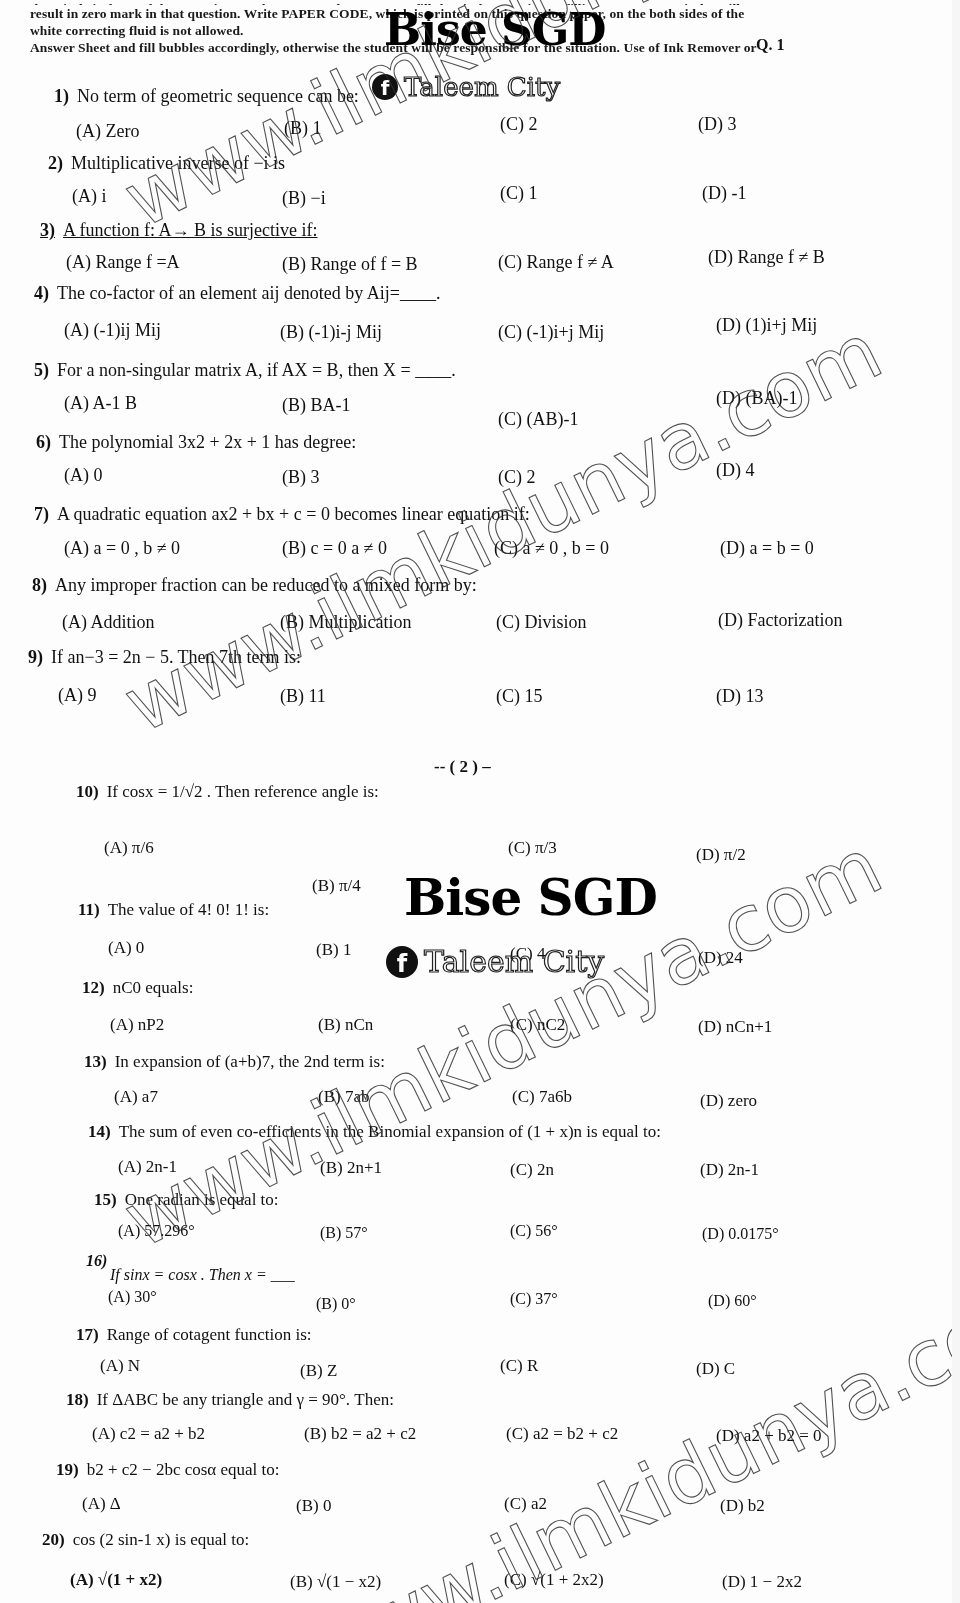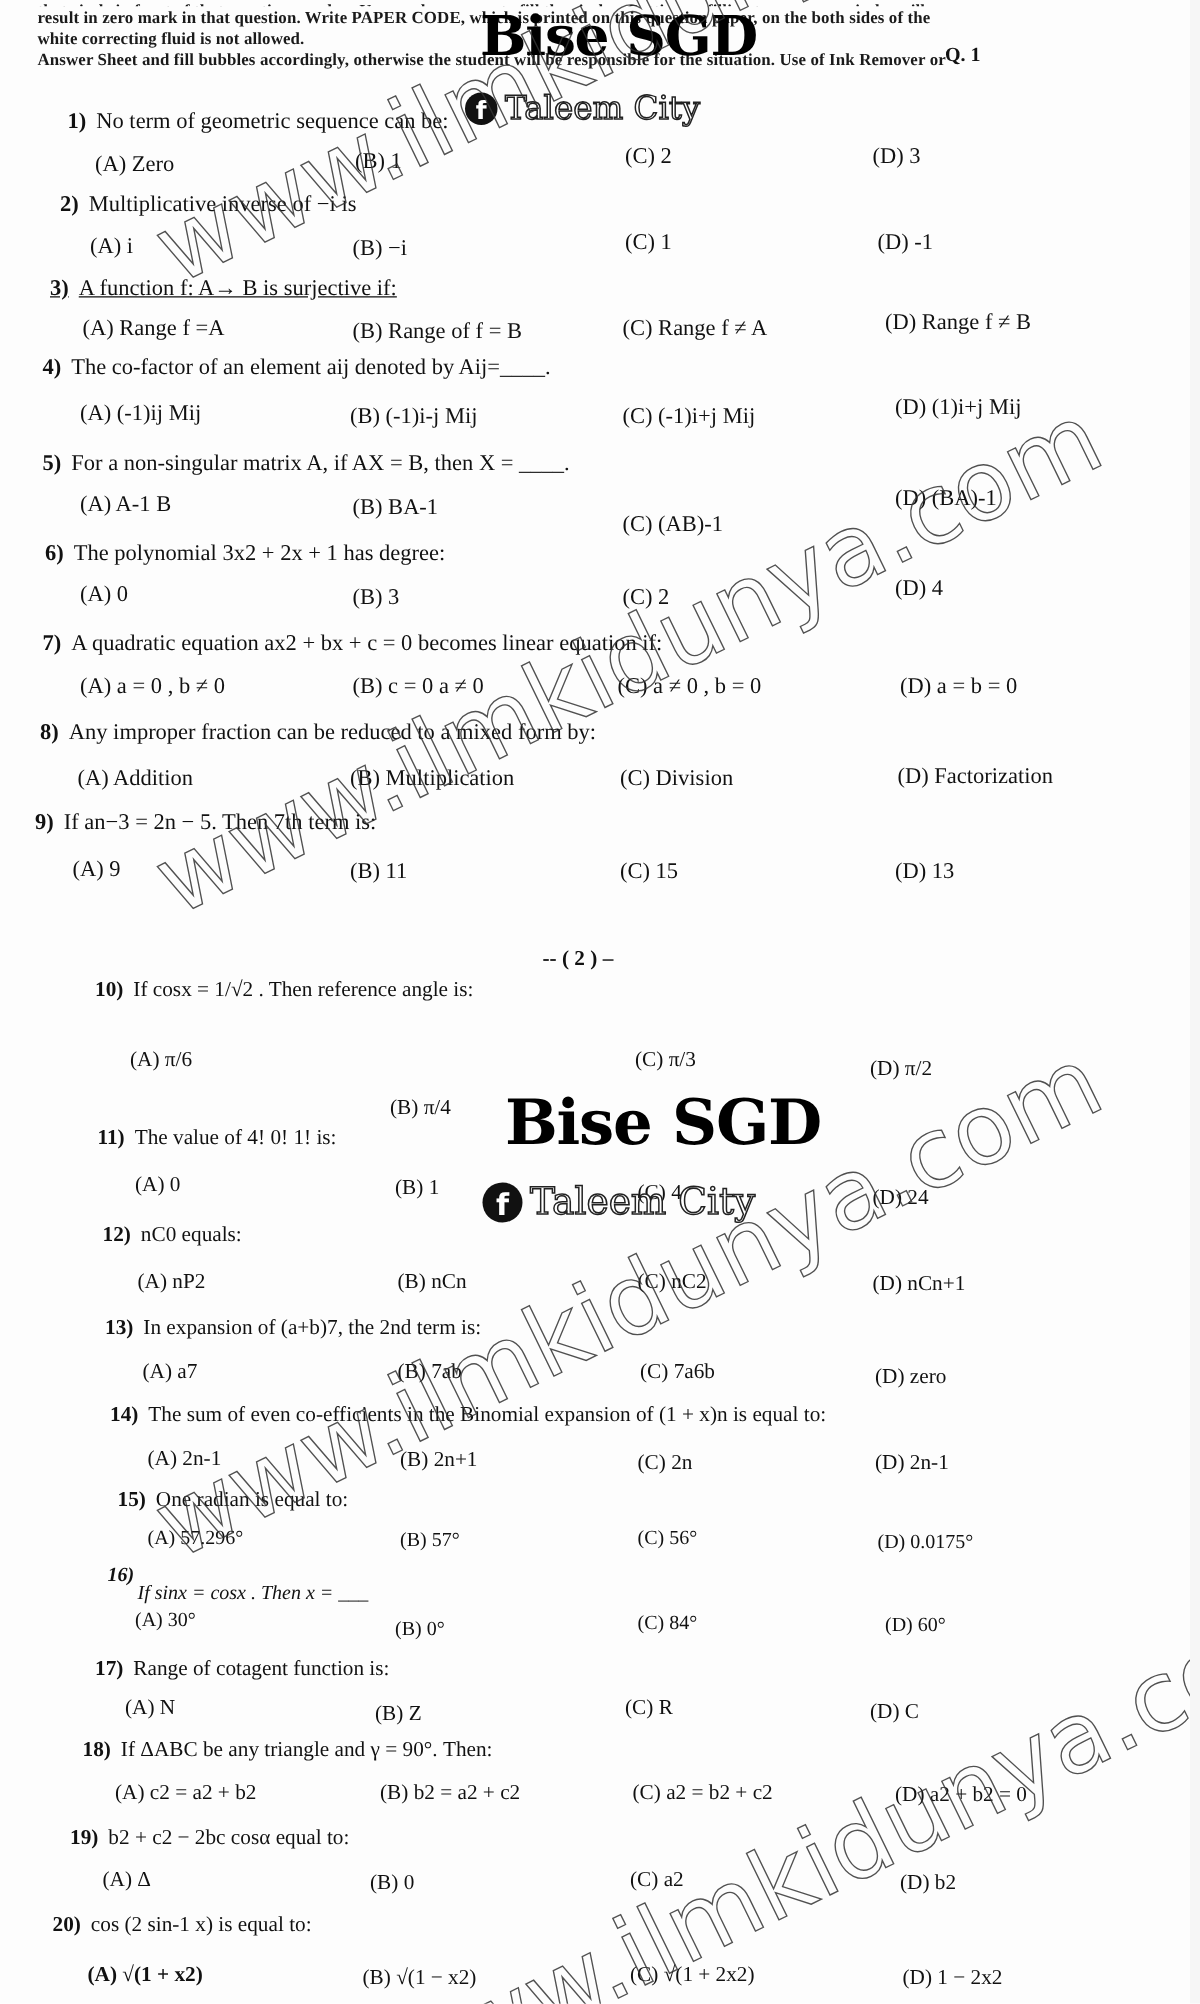--- a/index.html
+++ b/index.html
@@ -129,21 +129,21 @@
 
   <div class="q" style="left:94px;top:1190px;font-size:17px;"><span class="num">15)</span><span>One radian is equal to:</span></div>
   <div class="opt" style="left:118px;top:1222px;font-size:16px;">(A) 57.296°</div>
   <div class="opt" style="left:320px;top:1224px;font-size:16px;">(B) 57°</div>
   <div class="opt" style="left:510px;top:1222px;font-size:16px;">(C) 56°</div>
   <div class="opt" style="left:702px;top:1225px;font-size:16px;">(D) 0.0175°</div>
 
   <div class="q" style="left:86px;top:1252px;font-size:16px;font-style:italic;"><span class="num" style="display:block;font-style:italic;margin-bottom:-4px;">16)</span><span style="margin-left:24px;">If sinx = cosx . Then x = ___</span></div>
   <div class="opt" style="left:108px;top:1288px;font-size:16px;">(A) 30°</div>
   <div class="opt" style="left:316px;top:1295px;font-size:16px;">(B) 0°</div>
-  <div class="opt" style="left:510px;top:1290px;font-size:16px;">(C) 84°</div>
+  <div class="opt" style="left:510px;top:1290px;font-size:16px;">(C) 37°</div>
   <div class="opt" style="left:708px;top:1292px;font-size:16px;">(D) 60°</div>
 
   <div class="q" style="left:76px;top:1325px;font-size:17px;"><span class="num">17)</span><span>Range of cotagent function is:</span></div>
   <div class="opt" style="left:100px;top:1356px;font-size:17px;">(A) N</div>
   <div class="opt" style="left:300px;top:1361px;font-size:17px;">(B) Z</div>
   <div class="opt" style="left:500px;top:1356px;font-size:17px;">(C) R</div>
   <div class="opt" style="left:696px;top:1359px;font-size:17px;">(D) C</div>
 
   <div class="q" style="left:66px;top:1390px;font-size:17px;"><span class="num">18)</span><span>If ΔABC be any triangle and γ = 90°. Then:</span></div>
   <div class="opt" style="left:92px;top:1424px;font-size:17px;">(A) c2 = a2 + b2</div>

